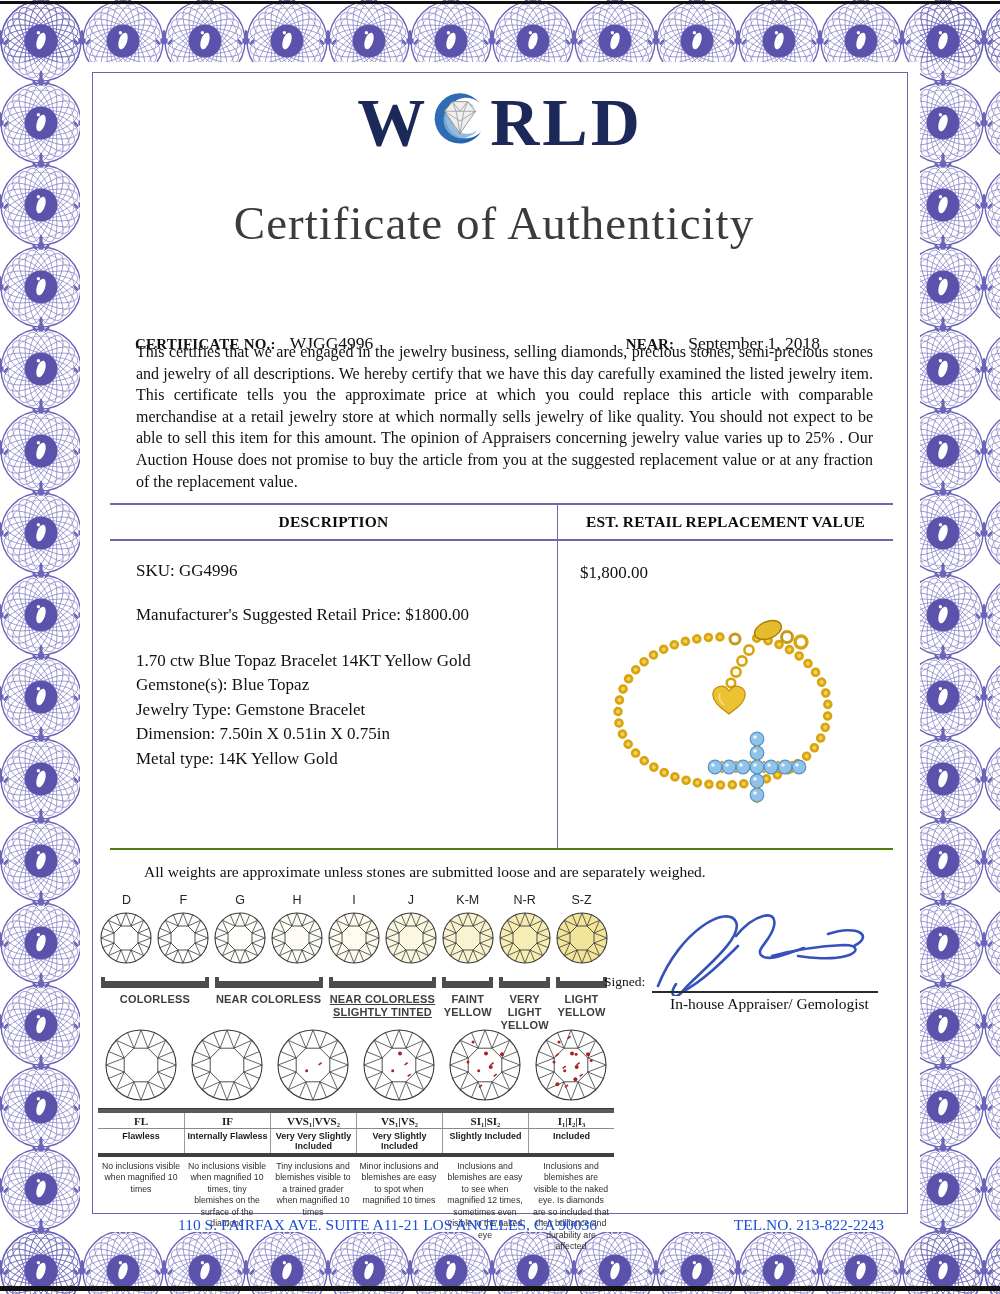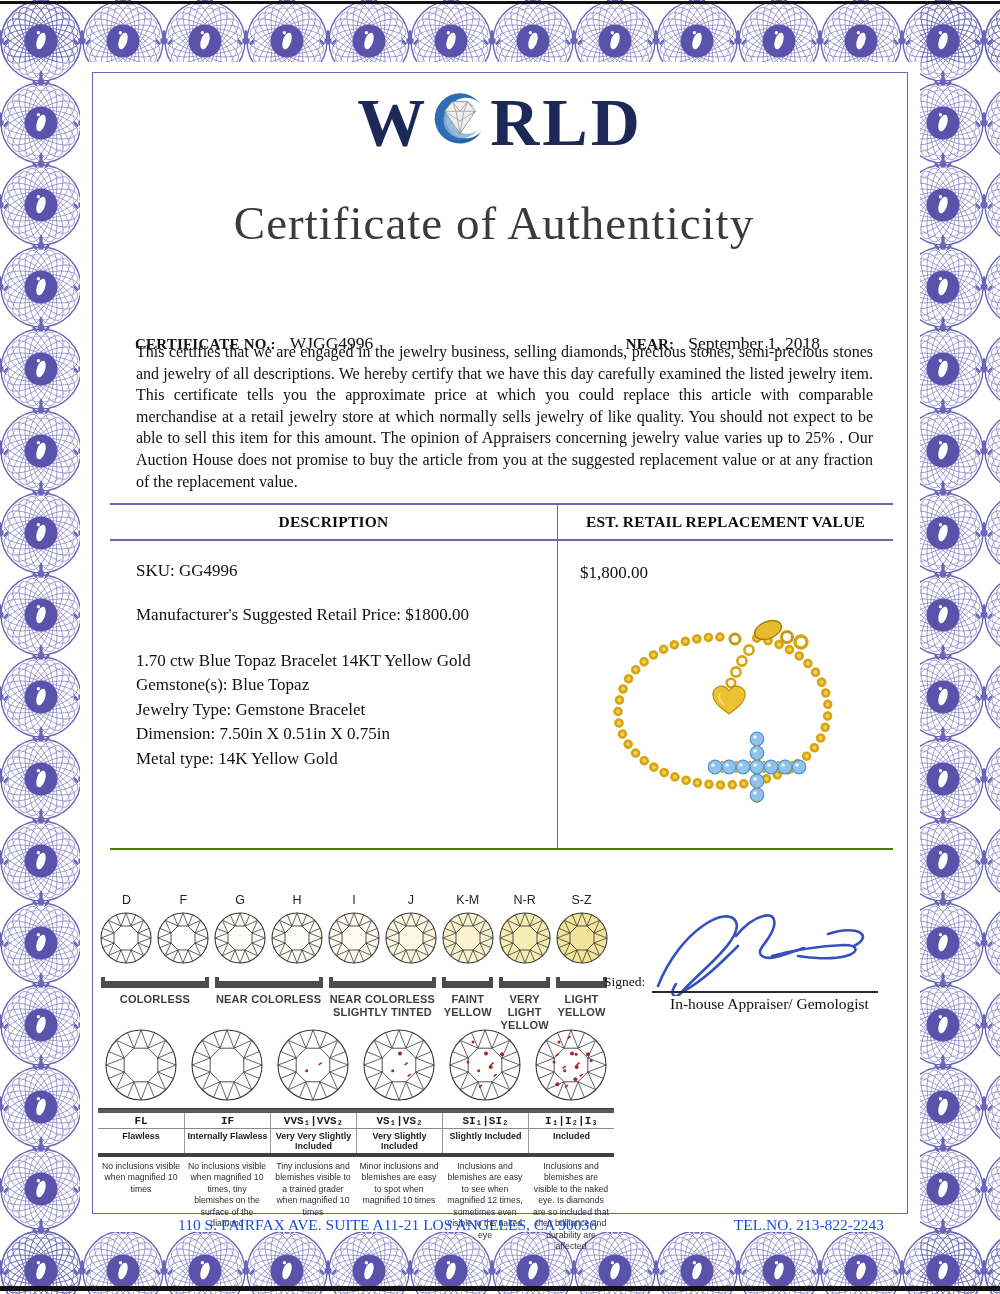--- a/index.html
+++ b/index.html
@@ -74,21 +74,21 @@
   #sig-svg { position:absolute; left:36px; top:0; }
   #signed-label { position:absolute; left:8px; top:74px; font-size:13.5px; color:#101010; }
   #sig-line { position:absolute; left:56px; top:91px; width:226px; height:1.5px; background:#2a2a2a; }
   #sig-role { position:absolute; left:74px; top:95px; width:220px; font-size:15.5px; color:#101010; }
 
   
   #clarity { top:1028px; left:98px; width:516px; }
   .cl-grid { display:grid; grid-template-columns:repeat(6,1fr); }
   .cl-dcell { text-align:center; }
   .cl-bar-thick { height:5px; background:#5a5a5a; border-top:1px solid #3a3a3a; margin-top:2px; }
-  .cl-grade { font-family:Liberation Mono, monospace; font-size:11px; font-weight:bold;
+  .cl-grade { font-family:Liberation Serif, serif; font-size:11px; font-weight:bold;
     color:#1c1c1c; text-align:center; padding:2px 0 1px 0; border-left:1px solid #9a9a9a; }
   .cl-grade:first-child { border-left:none; }
   .cl-thin { height:1px; background:#8a8a8a; }
   .cl-name { font-family:"Liberation Sans",sans-serif; font-size:9px; font-weight:bold;
     color:#1c1c1c; text-align:center; padding:2px 1px; border-left:1px solid #9a9a9a; }
   .cl-name:first-child { border-left:none; }
   .cl-bar-dark { height:4px; background:#3f3f3f; }
   .cl-desc { font-family:"Liberation Sans",sans-serif; font-size:8.7px; color:#2e2e2e;
     text-align:center; line-height:1.32; padding:4px 3px 0 3px; }
 
@@ -270,20 +270,21 @@
                   <circle cx="185" cy="163" r="1.3"></circle>
                 <circle cx="185" cy="191" r="1.3"></circle>
                   <circle cx="185" cy="205" r="1.3"></circle>
               </g>
             </g>
           </svg>
         </div>
       </div>
     </div>
 
+    <div id="weights-note" class="abs">All weights are approximate unless stones are submitted loose and are separately weighed.</div>
 
     <div id="color-scale" class="abs">
       <div class="cs-grid" id="cs-grades">
           <div class="cs-cell"><span class="cs-letter">D</span><span><svg width="54" height="54" viewBox="-27 -27 54 54">
                 <circle r="25" fill="#ffffff" stroke="#3c3c3c" stroke-width="1.1"></circle>
                 <polygon points="12.0,5.0 5.0,12.0 -5.0,12.0 -12.0,5.0 -12.0,-5.0 -5.0,-12.0 5.0,-12.0 12.0,-5.0" fill="none" stroke="#3c3c3c" stroke-width="0.9"></polygon>
                 <path d="M12.0,-5.0L25.0,0.0M12.0,5.0L25.0,0.0M12.0,5.0L23.1,9.6M12.0,5.0L17.7,17.7M5.0,12.0L17.7,17.7M5.0,12.0L9.6,23.1M5.0,12.0L0.0,25.0M-5.0,12.0L0.0,25.0M-5.0,12.0L-9.6,23.1M-5.0,12.0L-17.7,17.7M-12.0,5.0L-17.7,17.7M-12.0,5.0L-23.1,9.6M-12.0,5.0L-25.0,0.0M-12.0,-5.0L-25.0,0.0M-12.0,-5.0L-23.1,-9.6M-12.0,-5.0L-17.7,-17.7M-5.0,-12.0L-17.7,-17.7M-5.0,-12.0L-9.6,-23.1M-5.0,-12.0L-0.0,-25.0M5.0,-12.0L-0.0,-25.0M5.0,-12.0L9.6,-23.1M5.0,-12.0L17.7,-17.7M12.0,-5.0L17.7,-17.7M12.0,-5.0L23.1,-9.6" stroke="#3c3c3c" stroke-width="0.8" fill="none"></path>
               </svg></span></div>
           <div class="cs-cell"><span class="cs-letter">F</span><span><svg width="54" height="54" viewBox="-27 -27 54 54">
                 <circle r="25" fill="#ffffff" stroke="#3c3c3c" stroke-width="1.1"></circle>
@@ -330,21 +331,21 @@
           <div class="bracket" style="grid-column: span 2;"></div>
           <div class="bracket" style="grid-column: span 2;"></div>
           <div class="bracket" style="grid-column: span 2;"></div>
           <div class="bracket" style="grid-column: span 1;"></div>
           <div class="bracket" style="grid-column: span 1;"></div>
           <div class="bracket" style="grid-column: span 1;"></div>
         </div>
       <div class="cs-label-row" id="cs-labels">
           <div class="cs-group-label" style="grid-column: span 2;">COLORLESS</div>
           <div class="cs-group-label" style="grid-column: span 2;">NEAR COLORLESS</div>
-          <div class="cs-group-label" style="grid-column: span 2;">NEAR COLORLESS SLIGHTLY TINTED</div>
+          <div class="cs-group-label" style="grid-column: span 2; text-decoration: underline;">NEAR COLORLESS SLIGHTLY TINTED</div>
           <div class="cs-group-label" style="grid-column: span 1;">FAINT YELLOW</div>
           <div class="cs-group-label" style="grid-column: span 1;">VERY LIGHT YELLOW</div>
           <div class="cs-group-label" style="grid-column: span 1;">LIGHT YELLOW</div>
         </div>
     </div>
 
     <div id="sig-block" class="abs">
       <svg id="sig-svg" width="252" height="96" viewBox="0 0 252 96">
         <g fill="none" stroke="#3552bc" stroke-width="2.6" stroke-linecap="round">
           <path d="M26,86 C48,30 96,4 104,22 C112,40 60,78 50,92 C44,100 36,96 44,84"></path>

